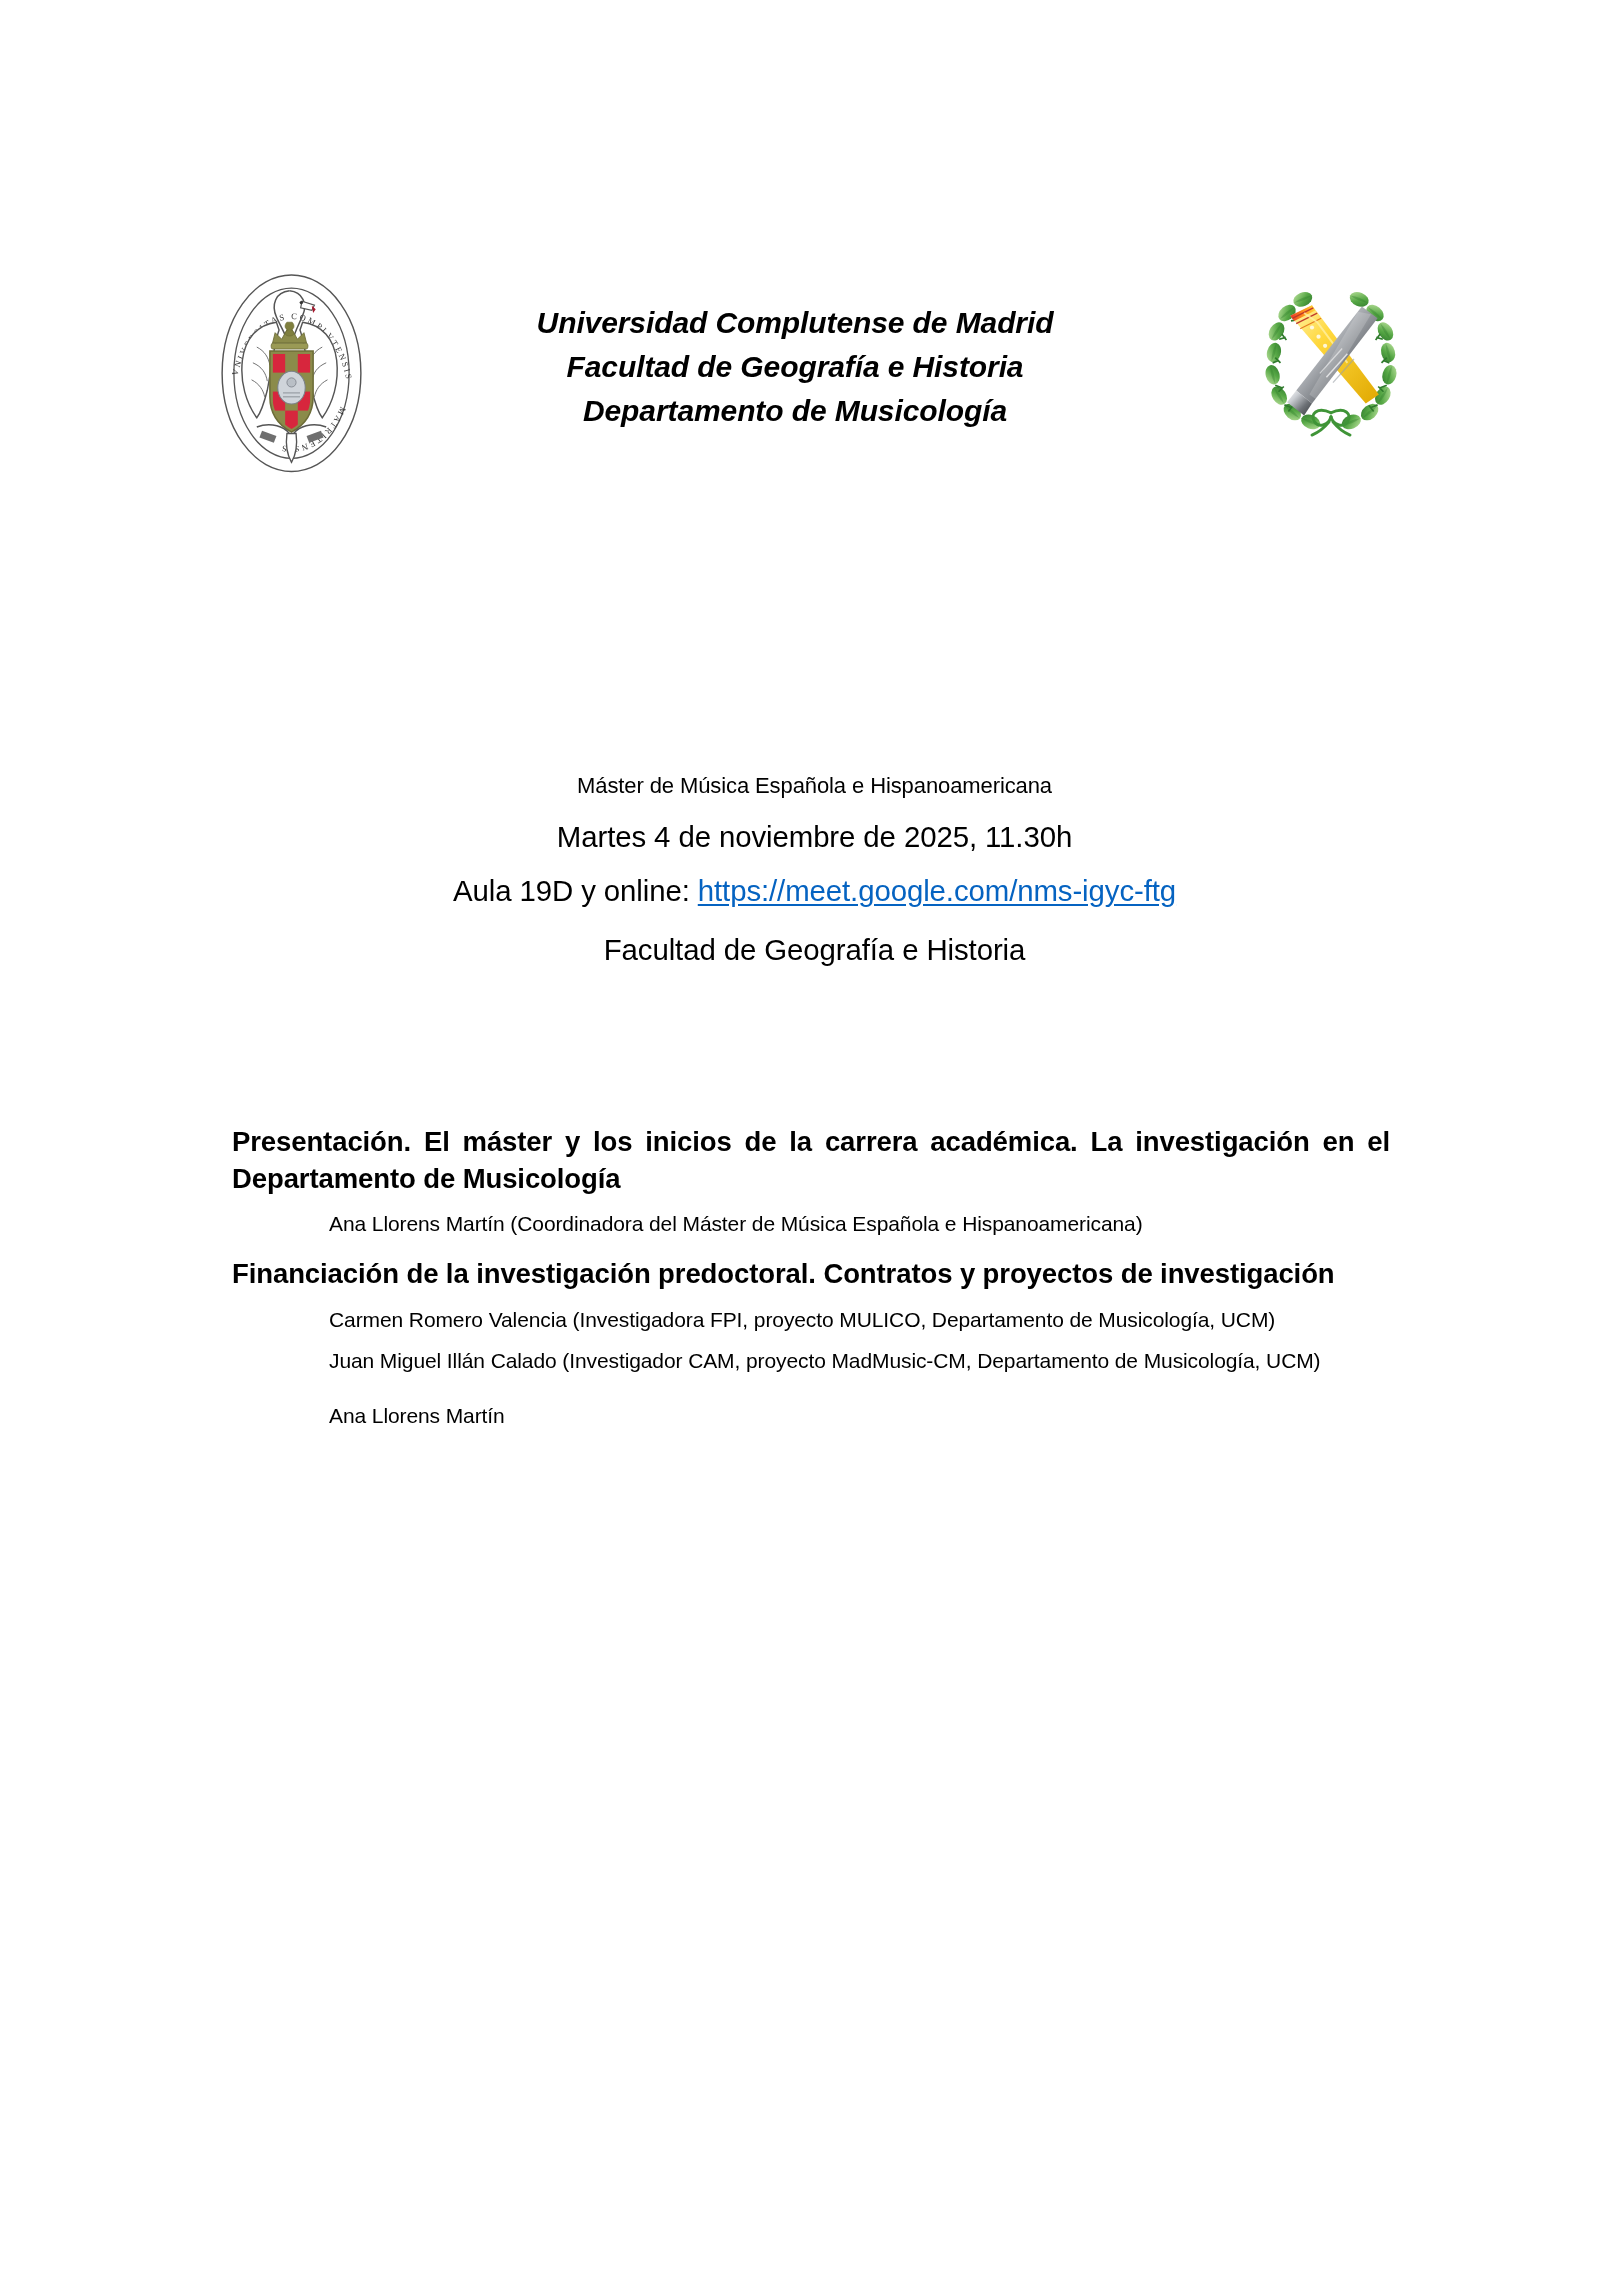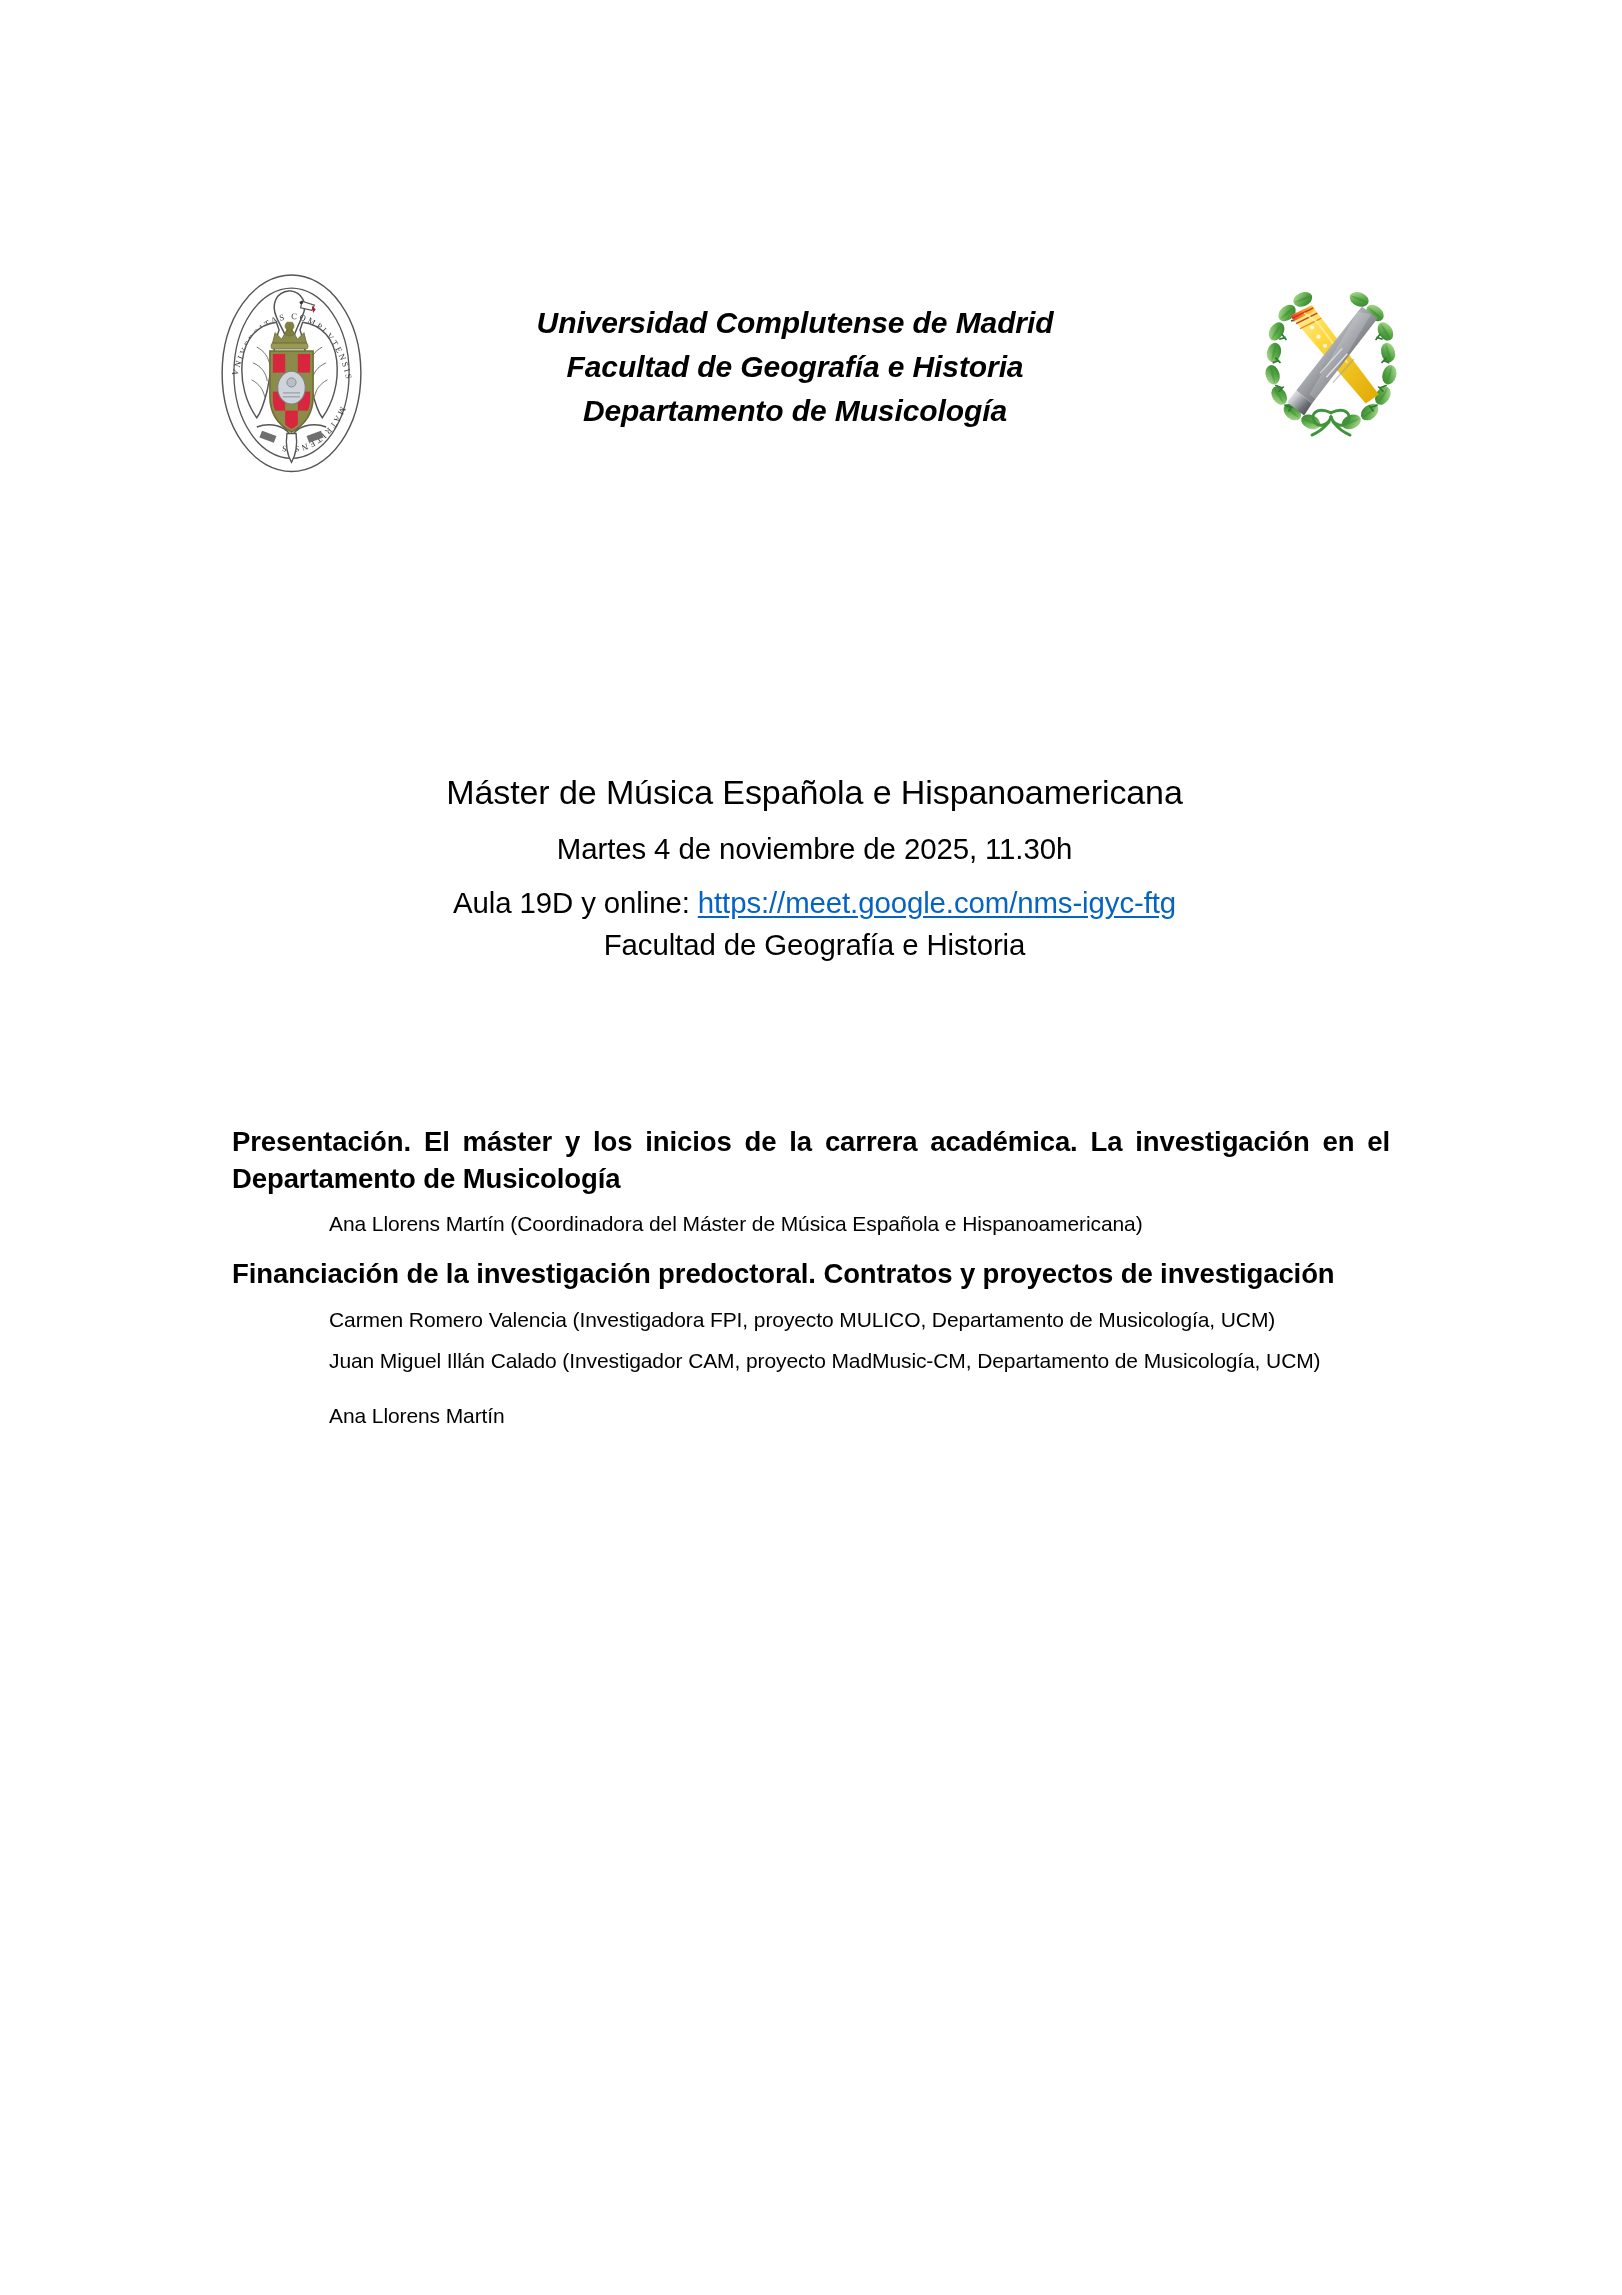--- a/index.html
+++ b/index.html
@@ -85,39 +85,39 @@
   }
 
   .subtitle-block {
     position: absolute;
     left: 216px;
     top: 775px;
     width: 1197px;
     text-align: center;
   }
   .subtitle-main {
-    font-size: 34px;
+    font-size: 22px;
     font-weight: normal;
     line-height: 1.0;
     letter-spacing: -0.1px;
     margin-bottom: 25px;
   }
   .subtitle-date {
     font-size: 29.4px;
     font-weight: normal;
     line-height: 1.0;
     letter-spacing: -0.1px;
     margin-bottom: 25px;
   }
   .subtitle-room {
     font-size: 29.4px;
     font-weight: normal;
     line-height: 1.0;
     letter-spacing: -0.1px;
-    margin-bottom: 12px;
+    margin-bottom: 29px;
   }
   .subtitle-room a,
   .meet-link {
     color: #0563C1;
     text-decoration: underline;
     text-underline-offset: 2.6px;
   }
   .subtitle-fac {
     font-size: 29.4px;
     font-weight: normal;

